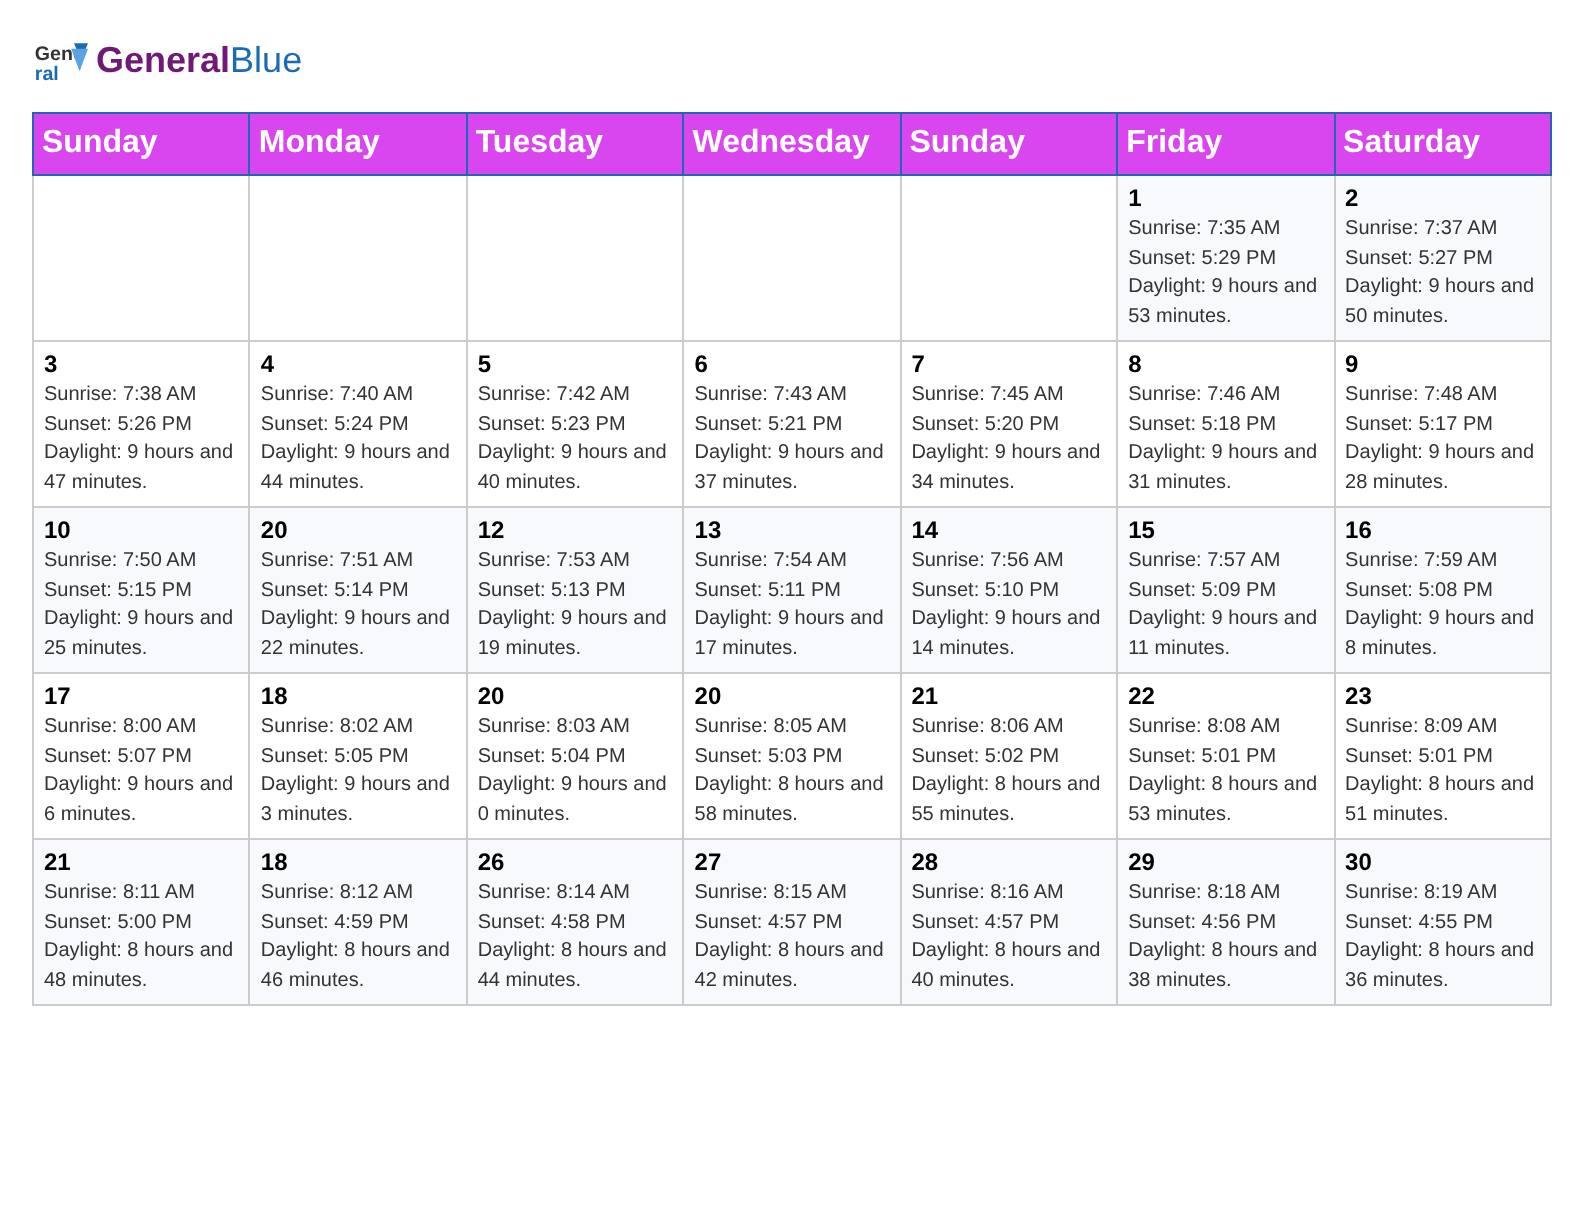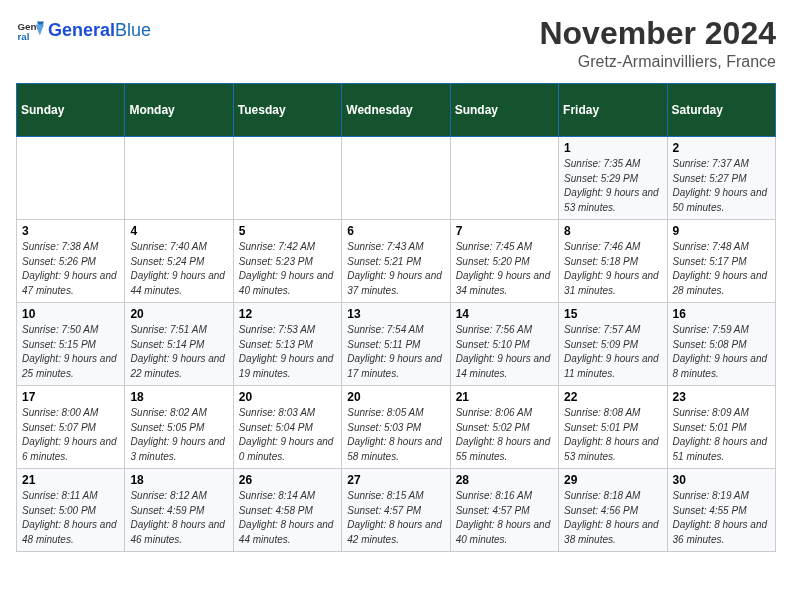--- a/index.html
+++ b/index.html
@@ -17,21 +17,21 @@
       margin-bottom: 12px;
     }
     .logo {
       display: flex;
       align-items: center;
       gap: 4px;
     }
     .logo-text-general {
       font-size: 18px;
       font-weight: bold;
-      color: #1d4ed8;
+      color: #701a75;
       line-height: 1;
     }
     .logo-text-blue {
       font-size: 18px;
       font-weight: normal;
       color: #1a6bb5;
       line-height: 1;
     }
     .logo-icon {
       width: 28px;
@@ -50,25 +50,25 @@
       font-size: 16px;
       color: #555;
       margin-top: 2px;
     }
     table {
       width: 100%;
       border-collapse: collapse;
       font-size: 11px;
     }
     thead tr th {
-      background-color: #14532d;
+      background-color: #d946ef;
       color: #fff;
-      padding: 19px 4px;
+      padding: 6px 4px;
       text-align: left;
-      font-size: 12px;
+      font-size: 16px;
       font-weight: bold;
       border: 1px solid #1a6bb5;
     }
     tbody tr td {
       border: 1px solid #ccc;
       vertical-align: top;
       padding: 4px 5px;
       height: 80px;
       width: 14.28%;
       background: #fff;
@@ -79,21 +79,20 @@
     .day-number {
       font-weight: bold;
       font-size: 12px;
       margin-bottom: 2px;
       display: block;
     }
     .day-info {
       font-size: 10px;
       color: #333;
       line-height: 1.45;
-      font-style: italic;
     }
     .empty-cell {
       background: #fff !important;
     }
   </style>
 </head>
 <body>
 
 <div class="header-area">
   <div class="logo">
@@ -102,24 +101,20 @@
       <text x="2" y="34" font-size="14" font-weight="bold" fill="#1a6bb5">ral</text>
       <polygon points="30,8 40,8 35,20" fill="#1a6bb5"></polygon>
       <polygon points="28,12 40,12 34,28" fill="#5ba3e0"></polygon>
     </svg>
     <div>
       <div style="display:flex; gap:0;">
         <span class="logo-text-general">General</span>
           <span class="logo-text-blue">Blue</span>
       </div>
     </div>
-  </div>
-  <div class="title-area">
-    <div class="month-title">November 2024</div>
-    <div class="location-title">Gretz-Armainvilliers, France</div>
   </div>
 </div>
 
 <table>
   <thead>
     <tr>
     <th>Sunday</th>
         <th>Monday</th>
         <th>Tuesday</th>
         <th>Wednesday</th>

